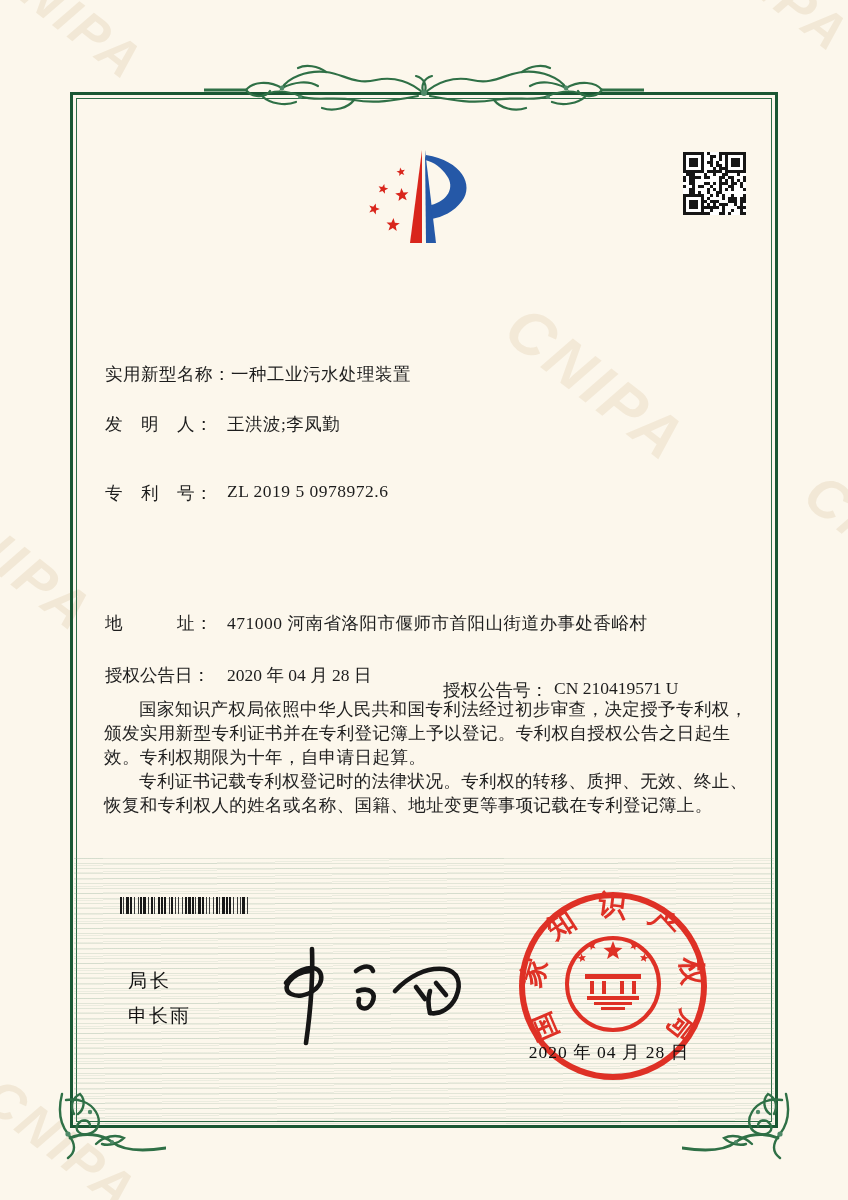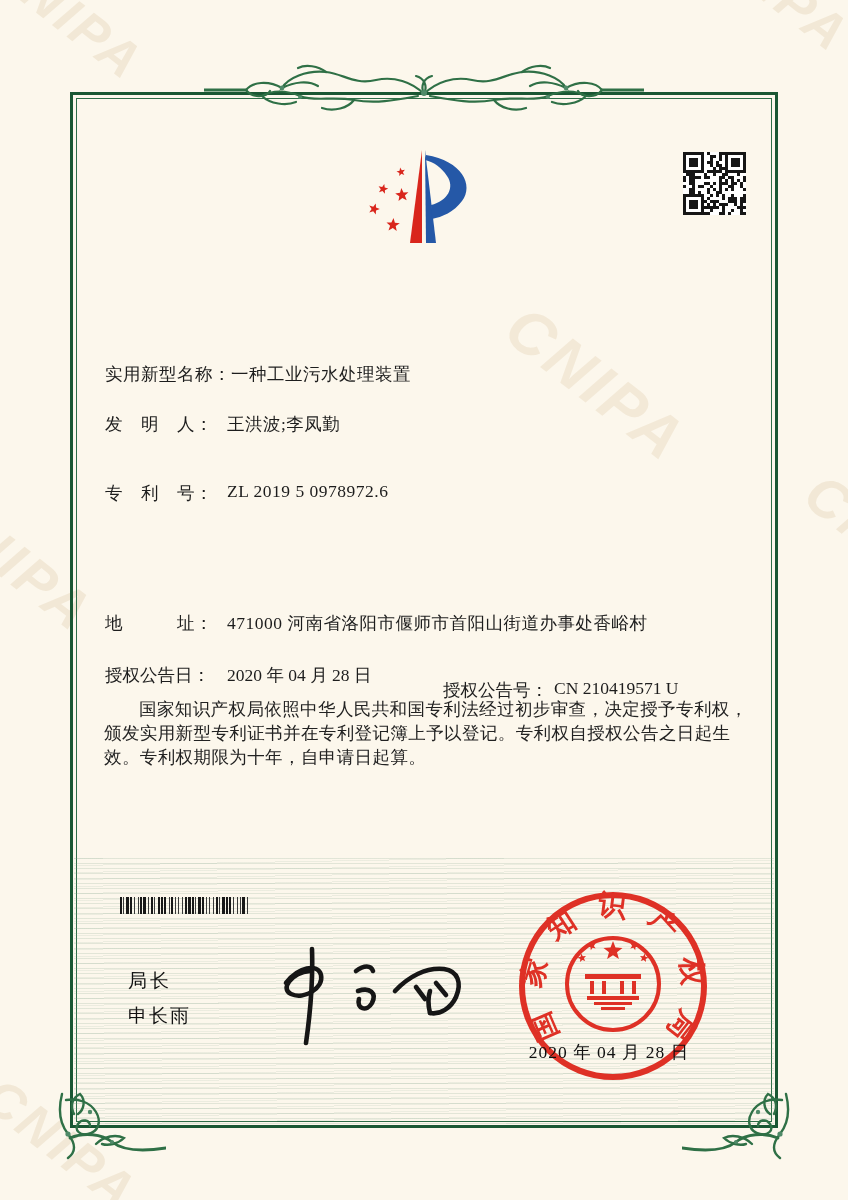--- a/index.html
+++ b/index.html
@@ -635,20 +635,21 @@
       <span class="val">2020 年 04 月 28 日</span>
     </span>
     <span class="grant-second">
       <span class="lbl">授权公告号：</span>
       <span class="val">CN 210419571 U</span>
     </span>
   </div>
 
   <div class="paras">
     <p>国家知识产权局依照中华人民共和国专利法经过初步审查，决定授予专利权，颁发实用新型专利证书并在专利登记簿上予以登记。专利权自授权公告之日起生效。专利权期限为十年，自申请日起算。</p>
+    <p>专利证书记载专利权登记时的法律状况。专利权的转移、质押、无效、终止、恢复和专利权人的姓名或名称、国籍、地址变更等事项记载在专利登记簿上。</p>
   </div>
 
   <div class="barcode" id="barcode">
       <i style="width: 2px; background: rgb(24, 24, 24);"></i>
       <i style="width: 1px; background: transparent;"></i>
       <i style="width: 1px; background: rgb(58, 58, 58);"></i>
       <i style="width: 2px; background: transparent;"></i>
       <i style="width: 3px; background: rgb(24, 24, 24);"></i>
       <i style="width: 1px; background: transparent;"></i>
       <i style="width: 2px; background: rgb(24, 24, 24);"></i>

